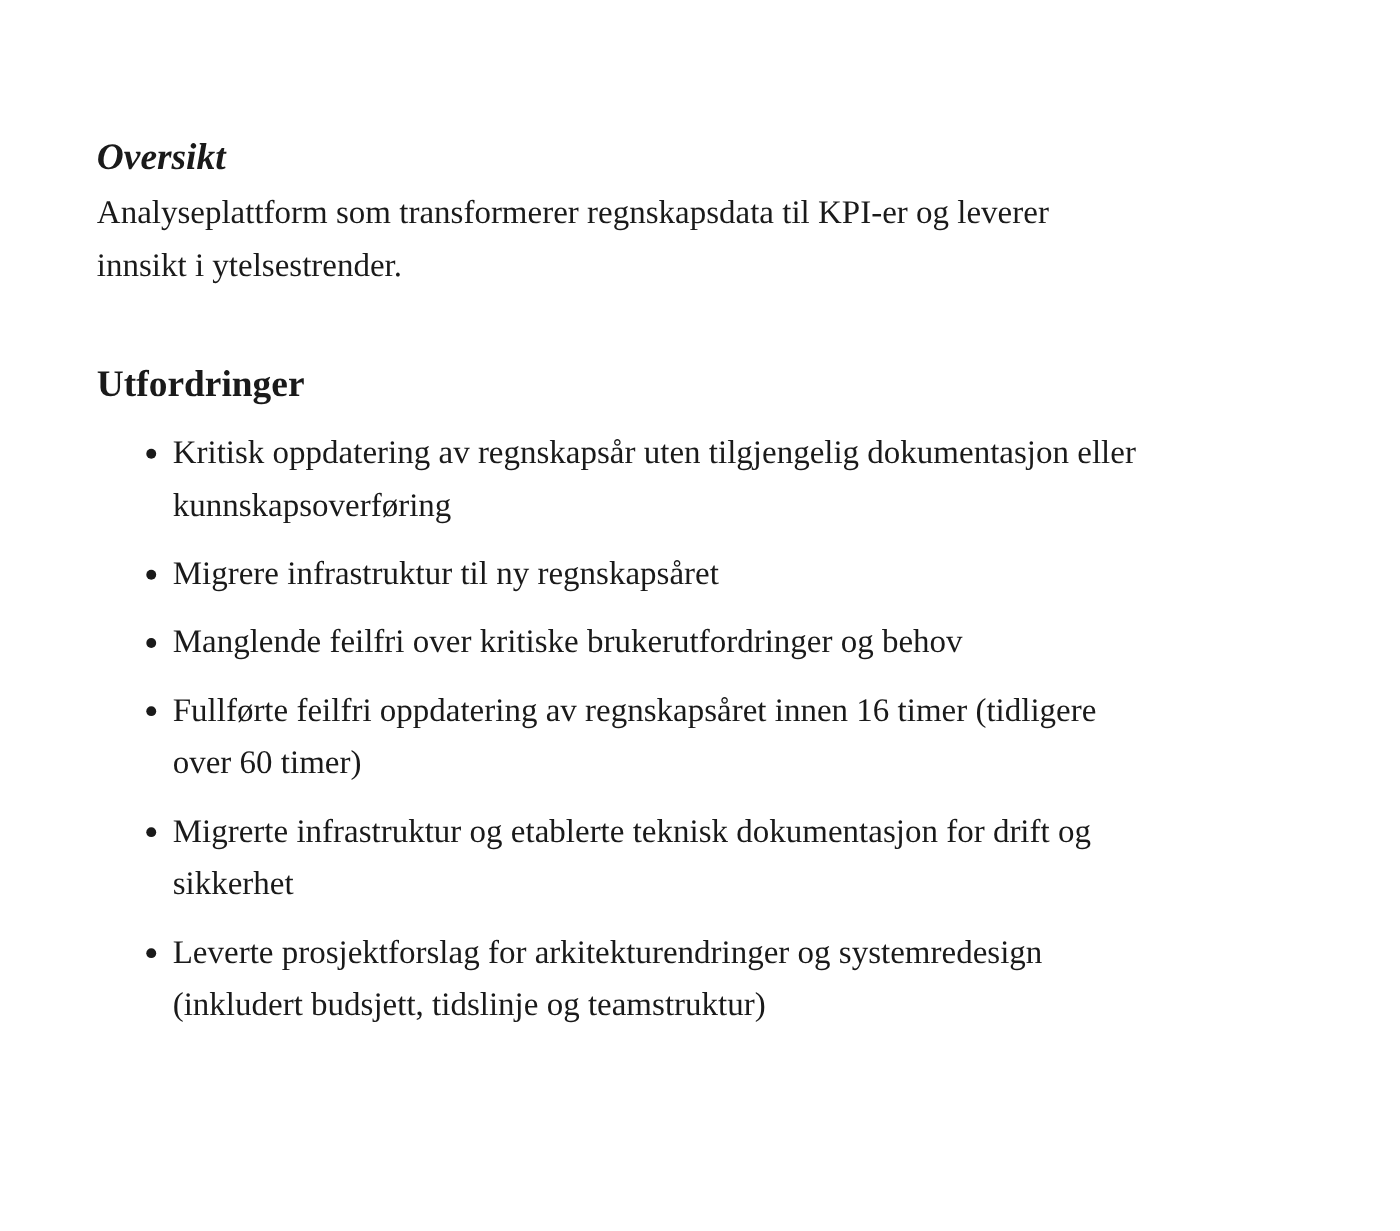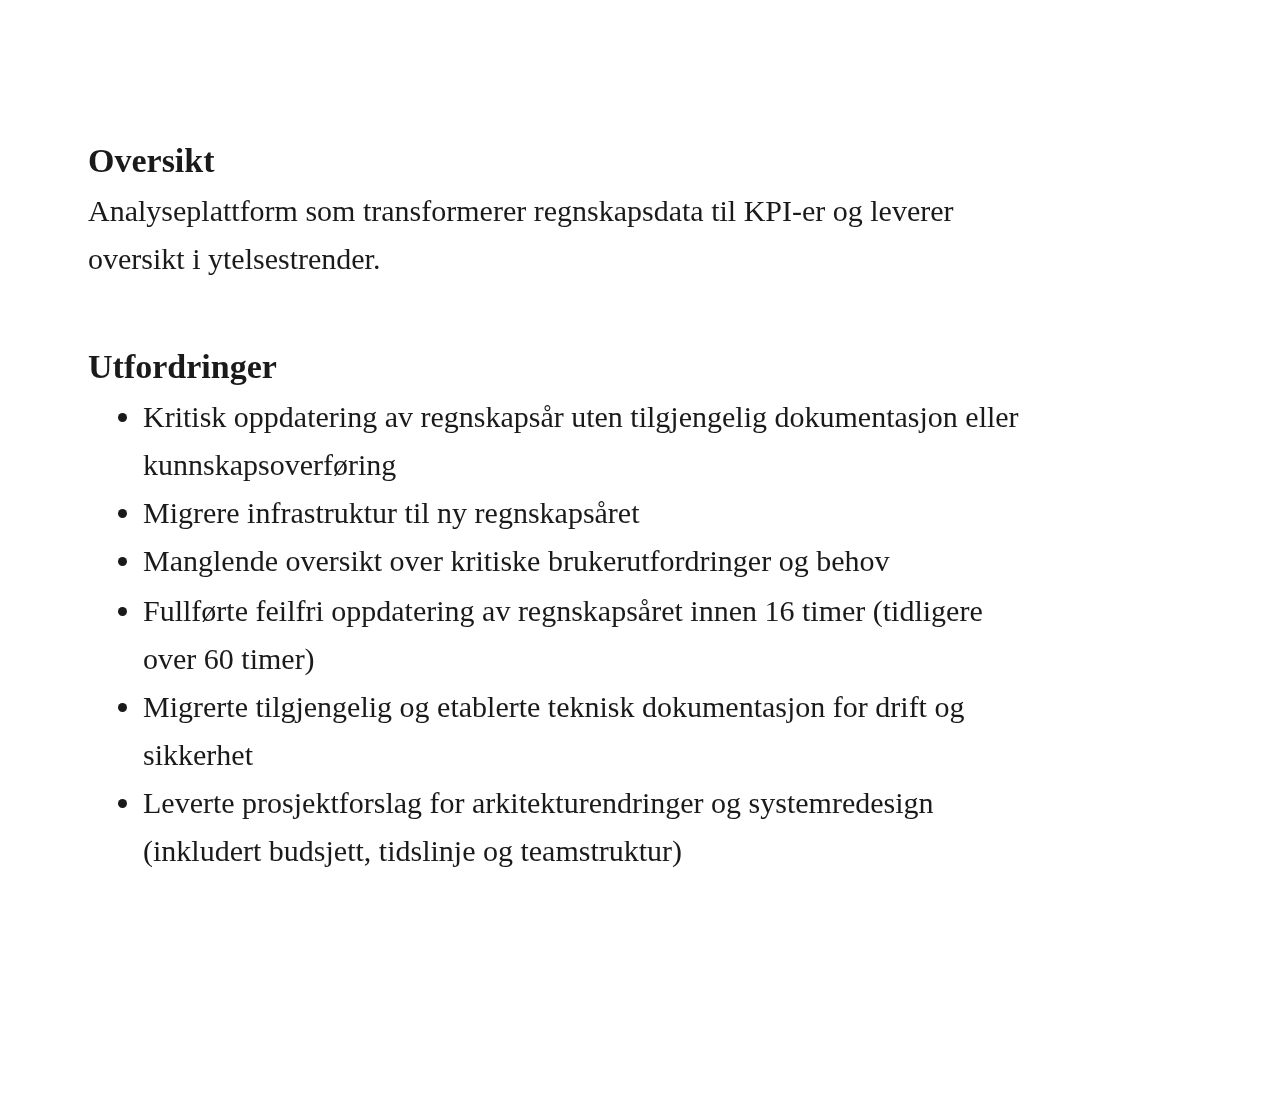--- a/index.html
+++ b/index.html
@@ -19,68 +19,69 @@
     overflow: hidden;
   }
   .section-heading {
     font-size: 34px;
     line-height: 48px;
     font-weight: 700;
     margin: 60px 0 2px 0;
     color: #1a1a1a;
   }
   section:first-of-type .section-heading {
-    margin-top: 17px;
+    margin-top: 0;
+    font-style: italic;
   }
   .body-paragraph {
     font-size: 30px;
     line-height: 48px;
     margin: 0;
     white-space: pre-line;
     color: #1a1a1a;
   }
   ul.bullet-list {
     margin: 2px 0 0 0;
     padding: 0 0 0 55px;
     font-size: 30px;
     line-height: 48px;
     list-style-type: disc;
   }
   ul.bullet-list li {
-    margin: 0;
+    margin: 14px;
     padding: 0;
     white-space: pre-line;
     color: #1a1a1a;
   }
 </style>
 </head>
 <body>
 
 <div class="page">
 
   <section>
     <h2 class="section-heading">Oversikt</h2>
     <p class="body-paragraph">Analyseplattform som transformerer regnskapsdata til KPI-er og leverer
-oversikt i ytelsestrender.</p>
+innsikt i ytelsestrender.</p>
   </section>
 
   <section>
     <h2 class="section-heading">Utfordringer</h2>
     <ul class="bullet-list">
       <li>Kritisk oppdatering av regnskapsår uten tilgjengelig dokumentasjon eller
 kunnskapsoverføring</li>
       <li>Migrere infrastruktur til ny regnskapsåret</li>
-      <li>Manglende oversikt over kritiske brukerutfordringer og behov</li>
+      <li>Manglende feilfri over kritiske brukerutfordringer og behov</li>
     </ul>
   </section>
 
   <section>
     <ul class="bullet-list">
       <li>Fullførte feilfri oppdatering av regnskapsåret innen 16 timer (tidligere
 over 60 timer)</li>
-      <li>Migrerte tilgjengelig og etablerte teknisk dokumentasjon for drift og
+      <li>Migrerte infrastruktur og etablerte teknisk dokumentasjon for drift og
 sikkerhet</li>
       <li>Leverte prosjektforslag for arkitekturendringer og systemredesign
 (inkludert budsjett, tidslinje og teamstruktur)</li>
     </ul>
   </section>
 
 </div>
 
 </body></html>

